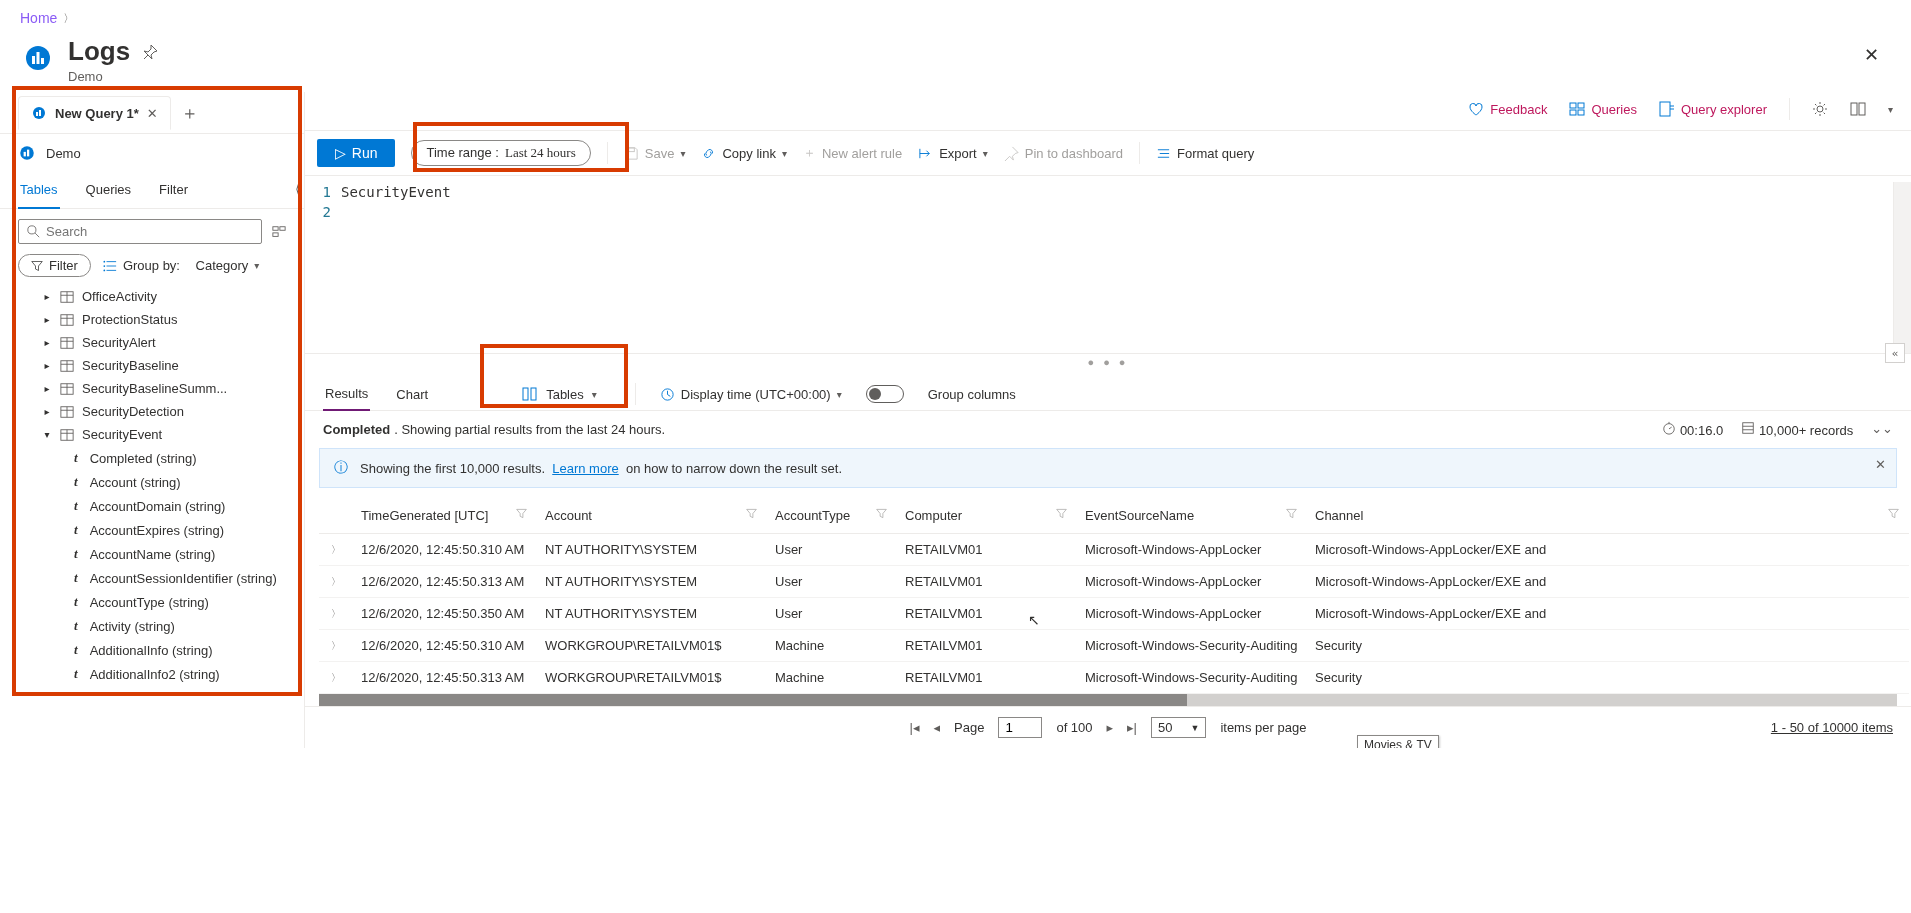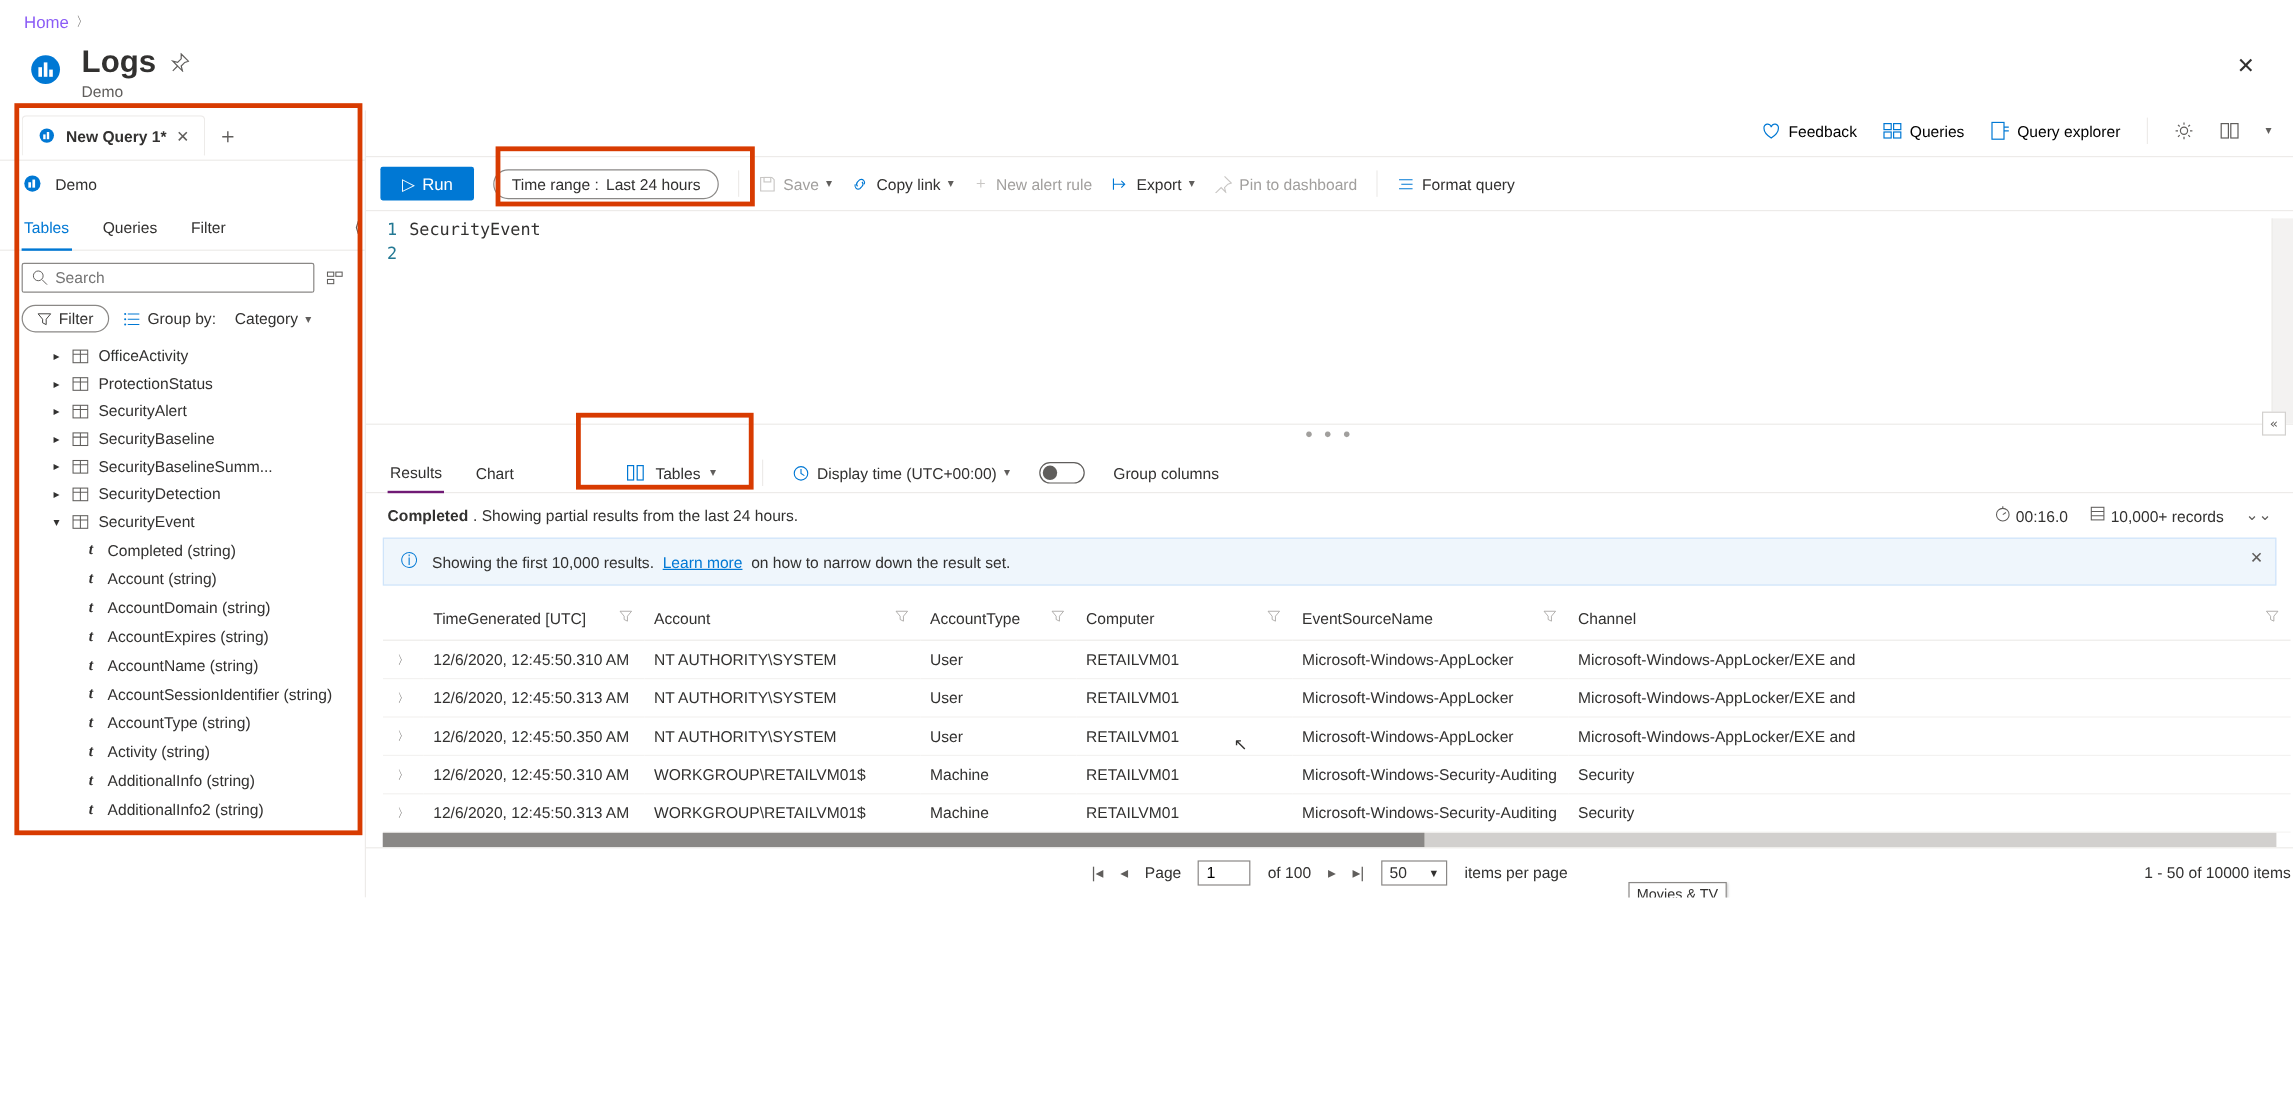--- a/index.html
+++ b/index.html
@@ -57,30 +57,30 @@
   
   .tree { padding:0 6px 10px 18px; overflow:auto; height:460px; }
   .tree-item { display:flex; align-items:center; gap:8px; padding:4px 4px 4px 24px; cursor:pointer; white-space:nowrap; }
   .tree-item .caret { width:10px; text-align:center; color:#323130; font-size:10px; }
   .tree-item .ico-table { color:#605e5c; }
   .tree-item.field { padding-left:56px; font-size:13px; cursor:default; }
   .tree-item.field .t { font-style:italic; font-weight:600; color:#323130; margin-right:4px; font-family:"Segoe UI",serif; }
 
   
   .right-top { display:flex; justify-content:flex-end; align-items:center; gap:22px; padding:6px 18px 10px; }
-  .link-btn { display:flex; align-items:center; gap:6px; color:#000000; cursor:pointer; }
+  .link-btn { display:flex; align-items:center; gap:6px; color:#be185d; cursor:pointer; }
   .link-btn .ico { color:#0078d4; }
   .icon-btn { color:#605e5c; cursor:pointer; }
 
   
   .query-toolbar { display:flex; align-items:center; gap:16px; padding:8px 12px; border-top:1px solid #edebe9; border-bottom:1px solid #edebe9; }
   .run-btn { background:#0078d4; color:#fff; border:none; border-radius:2px; padding:6px 18px; font-size:14px; display:flex; align-items:center; gap:6px; cursor:pointer; }
   .time-chip { border:1px solid #8a8886; border-radius:14px; padding:4px 14px; font-size:13px; display:flex; gap:6px; cursor:pointer; }
   .time-chip .lbl { color:#323130; }
-  .time-chip .val { font-weight:400; }
+  .time-chip .val { font-weight:400;font-family:Liberation Serif, serif; }
   .toolbar-sep { width:1px; height:22px; background:#edebe9; }
   .tbtn { display:flex; align-items:center; gap:6px; color:#323130; cursor:pointer; }
   .tbtn.disabled { color:#a19f9d; cursor:default; }
   .tbtn .ico { color:#605e5c; }
   .tbtn.disabled .ico { color:#c8c6c4; }
   .chev { font-size:10px; color:#605e5c; }
 
   
   .editor { display:flex; font-family: Consolas, monospace; font-size:14px; padding:6px 0 0 0; height:178px; border-bottom:1px solid #edebe9; position:relative; }
   .gutter { width:36px; text-align:right; color:#237893; padding-right:10px; line-height:20px; user-select:none; }
@@ -123,21 +123,21 @@
   .row-caret { color:#605e5c; font-size:10px; cursor:pointer; text-align:center; }
   .table-wrap { overflow:hidden; margin:0 2px 0 14px; }
   .hscroll { height:12px; background:#d2d0ce; margin:0 14px; position:relative; }
   .hscroll-thumb { position:absolute; left:0; top:0; height:12px; width:55%; background:#8a8886; }
 
   
   .pager { display:flex; align-items:center; justify-content:center; gap:14px; padding:10px 18px; border-top:1px solid #edebe9; position:relative; }
   .pager .nav { color:#605e5c; cursor:pointer; font-size:13px; }
   .page-input { width:44px; border:1px solid #8a8886; padding:2px 6px; text-align:left; }
   .perpage { border:1px solid #8a8886; padding:2px 6px; display:flex; align-items:center; gap:18px; cursor:pointer; }
-  .pager-right { position:absolute; right:2px; }
+  .pager-right { position:absolute; right:18px;text-decoration:underline; }
   .tooltip { position:absolute; left:1052px; top:28px; border:1px solid #8a8886; background:#fff; padding:2px 6px; font-size:12px; box-shadow:1px 1px 2px rgba(0,0,0,.2); }
 
   .cursor-ptr { position:absolute; left:1028px; top:520px; font-size:14px; pointer-events:none; z-index:200; }
 
   svg { display:block; }
 </style>
 </head>
 <body>
 
 <div class="breadcrumb">

